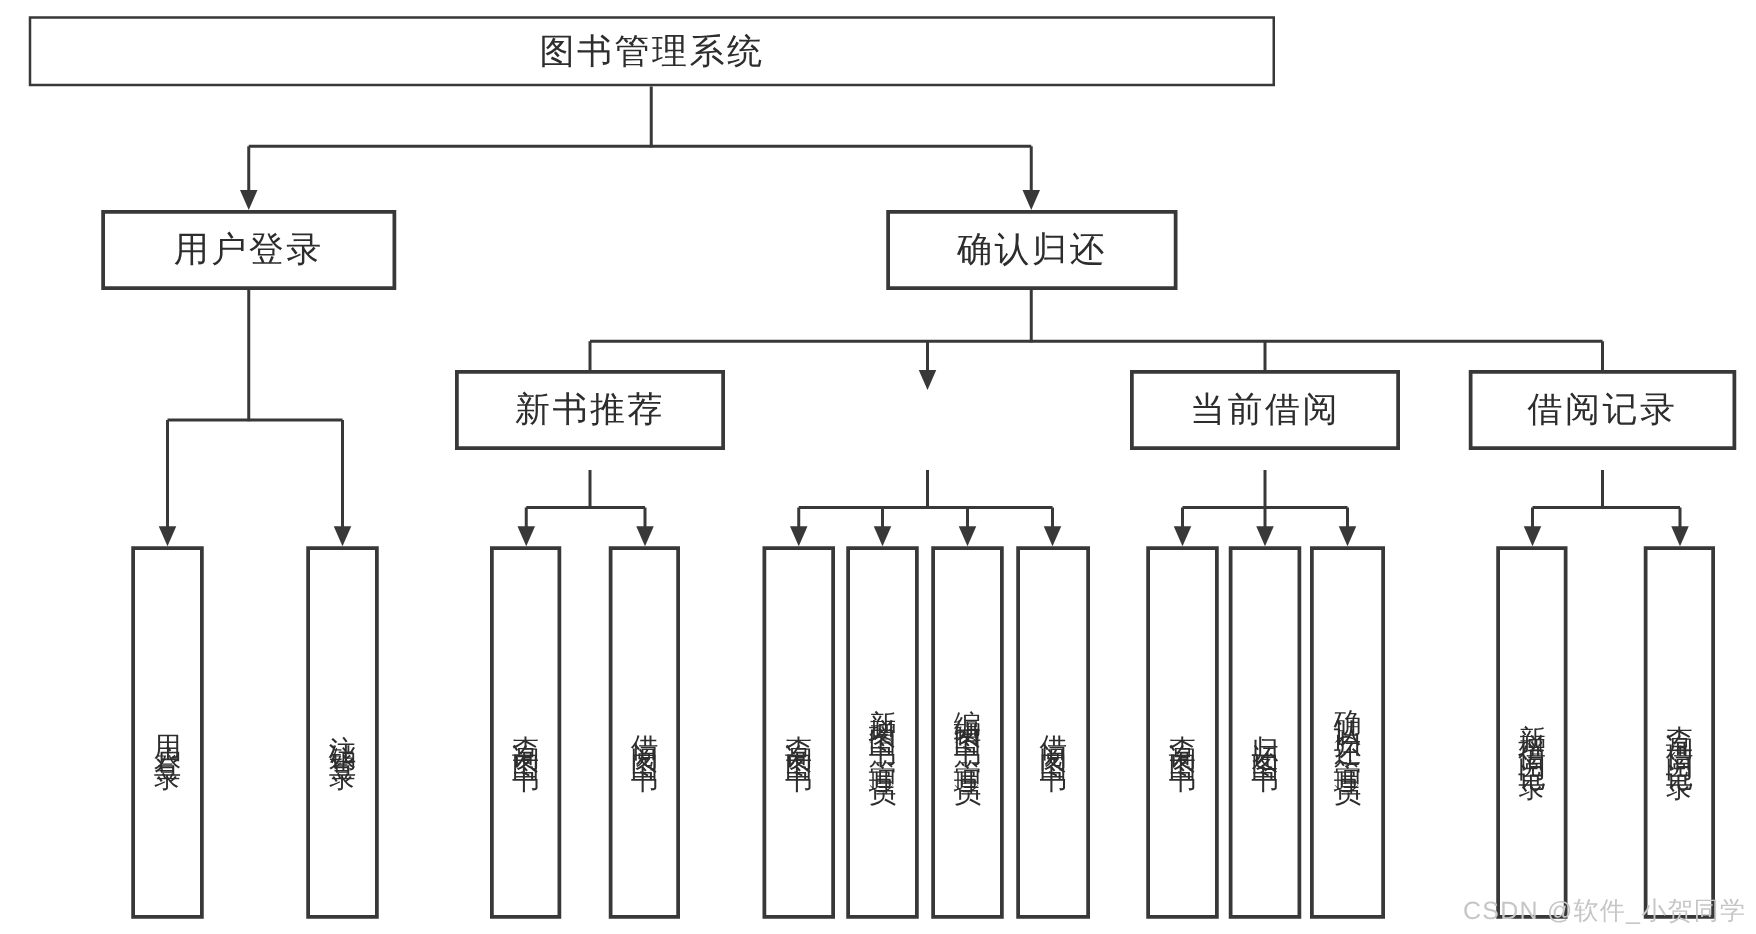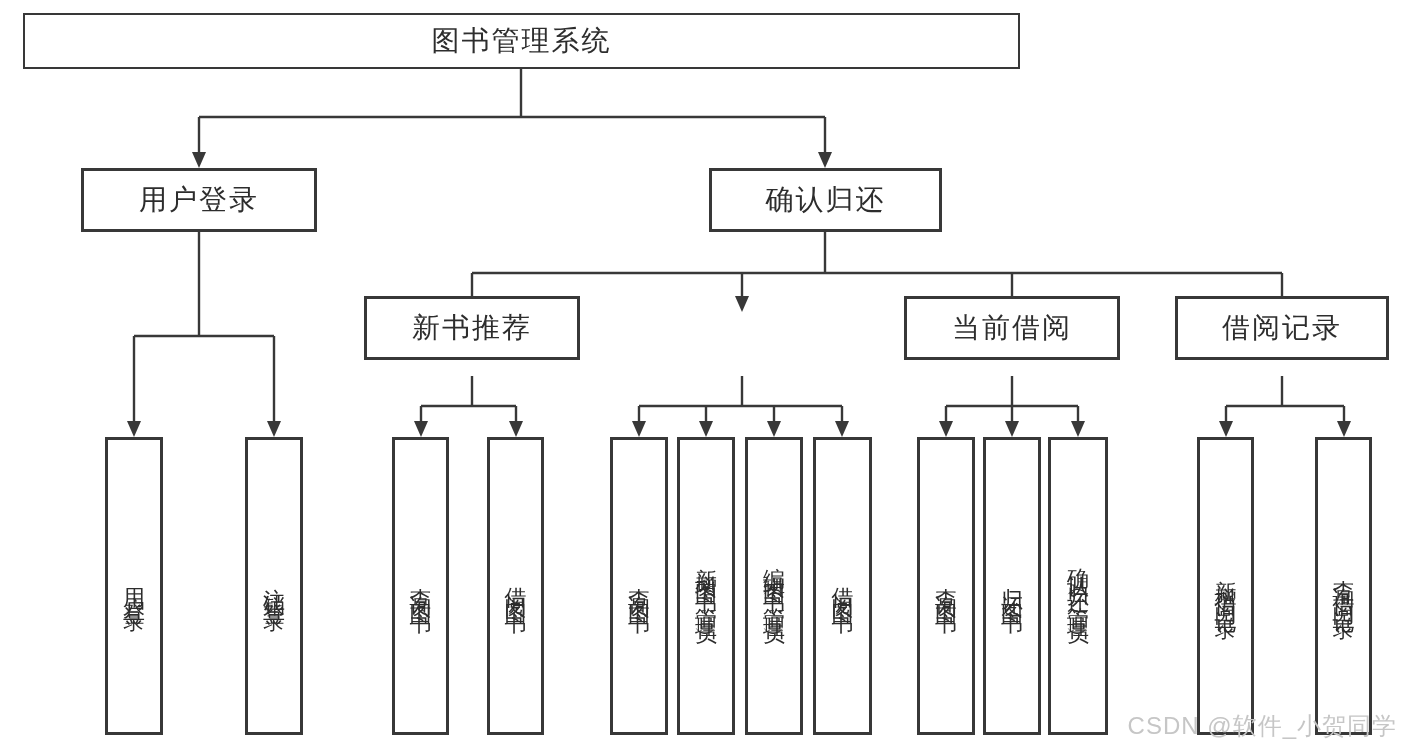--- a/index.html
+++ b/index.html
@@ -45,21 +45,21 @@
   .leaf .vtext{
     writing-mode:vertical-rl;
     text-orientation:mixed;
     letter-spacing:8px;
     line-height:1;
     max-height:288px;
   }
   #watermark{
     position:absolute;
     right:8px;bottom:5px;
-    font-size:24px;
+    font-size:20px;
     letter-spacing:1px;
     color:var(--watermark);
     white-space:nowrap;
   }
 </style>
 </head>
 <body>
 
 <div id="canvas">
 

